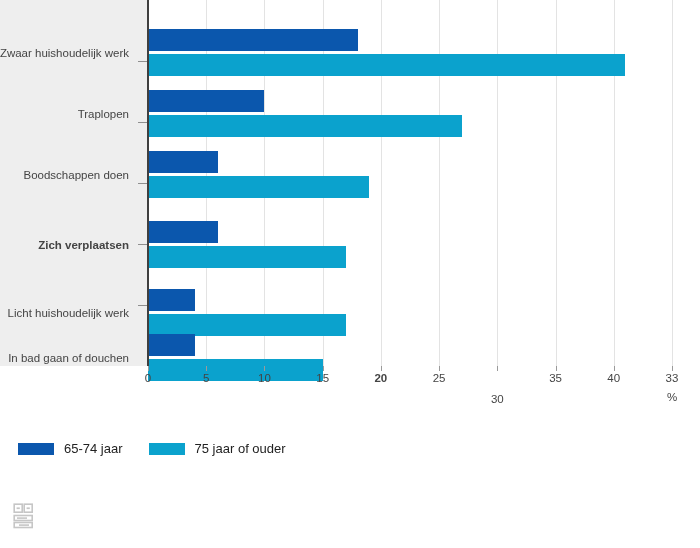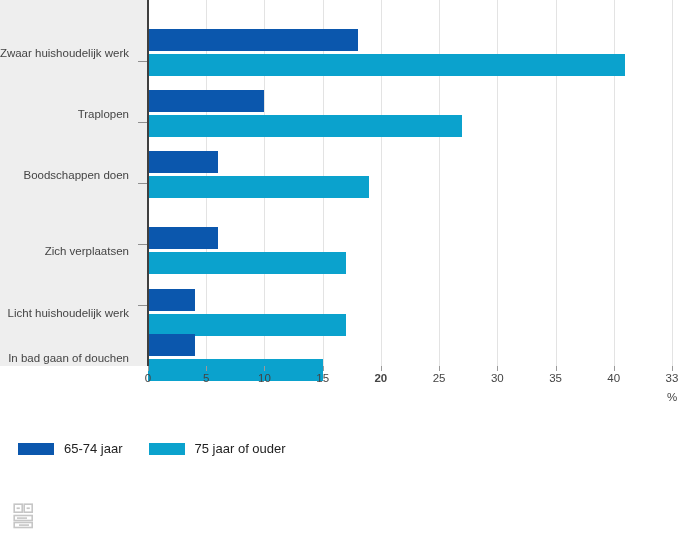--- a/index.html
+++ b/index.html
@@ -186,21 +186,21 @@
         <div class="cat-row" style="top: 61px; height: 61px;">
           <div class="cat-label" style="top: 23.5px;">Traplopen</div>
           <div class="bar young" title="65-74 jaar: 10%" style="background: rgb(11, 87, 173); width: 116.444px; top: 6.5px;"></div>
           <div class="bar old" title="75 jaar of ouder: 27%" style="background: rgb(11, 162, 205); width: 314.4px; top: 31.5px;"></div>
         </div>
         <div class="cat-row" style="top: 122px; height: 61px;">
           <div class="cat-label" style="top: 23.5px;">Boodschappen doen</div>
           <div class="bar young" title="65-74 jaar: 6%" style="background: rgb(11, 87, 173); width: 69.8667px; top: 6.5px;"></div>
           <div class="bar old" title="75 jaar of ouder: 19%" style="background: rgb(11, 162, 205); width: 221.244px; top: 31.5px;"></div>
         </div>
-        <div class="cat-row" style="top: 198px; height: 61px;">
+        <div class="cat-row" style="top: 192px; height: 61px; font-weight: bold;">
           <div class="cat-label" style="top: 23.5px;">Zich verplaatsen</div>
           <div class="bar young" title="65-74 jaar: 6%" style="background: rgb(11, 87, 173); width: 69.8667px; top: 6.5px;"></div>
           <div class="bar old" title="75 jaar of ouder: 17%" style="background: rgb(11, 162, 205); width: 197.956px; top: 31.5px;"></div>
         </div>
         <div class="cat-row" style="top: 260px; height: 61px;">
           <div class="cat-label" style="top: 23.5px;">Licht huishoudelijk werk</div>
           <div class="bar young" title="65-74 jaar: 4%" style="background: rgb(11, 87, 173); width: 46.5778px; top: 6.5px;"></div>
           <div class="bar old" title="75 jaar of ouder: 17%" style="background: rgb(11, 162, 205); width: 197.956px; top: 31.5px;"></div>
         </div>
         <div class="cat-row" style="top: 305px; height: 61px;">
@@ -218,21 +218,21 @@
       <div class="xtick-label" style="left: 206.222px;">5</div>
       <div class="xtick-mark" style="left: 264.444px;"></div>
       <div class="xtick-label" style="left: 264.444px;">10</div>
       <div class="xtick-mark" style="left: 322.667px;"></div>
       <div class="xtick-label" style="left: 322.667px;">15</div>
       <div class="xtick-mark" style="left: 380.889px;"></div>
       <div class="xtick-label" style="left: 380.889px; font-weight: bold;">20</div>
       <div class="xtick-mark" style="left: 439.111px;"></div>
       <div class="xtick-label" style="left: 439.111px;">25</div>
       <div class="xtick-mark" style="left: 497.333px;"></div>
-      <div class="xtick-label" style="left: 497.333px;">30</div>
+      <div class="xtick-label" style="left: 497.333px; margin-top: 21px;">30</div>
       <div class="xtick-mark" style="left: 555.556px;"></div>
       <div class="xtick-label" style="left: 555.556px;">35</div>
       <div class="xtick-mark" style="left: 613.778px;"></div>
       <div class="xtick-label" style="left: 613.778px;">40</div>
       <div class="xtick-mark" style="left: 672px;"></div>
       <div class="xtick-label" style="left: 672px;">33</div>
     </div>
   <div id="xunit">%</div>
 
   <div id="legend">

